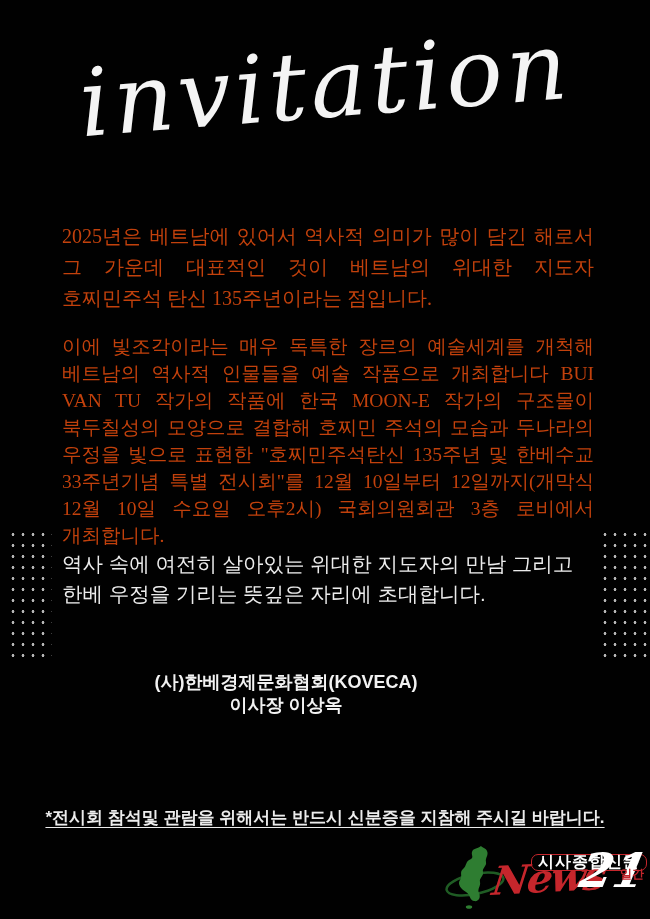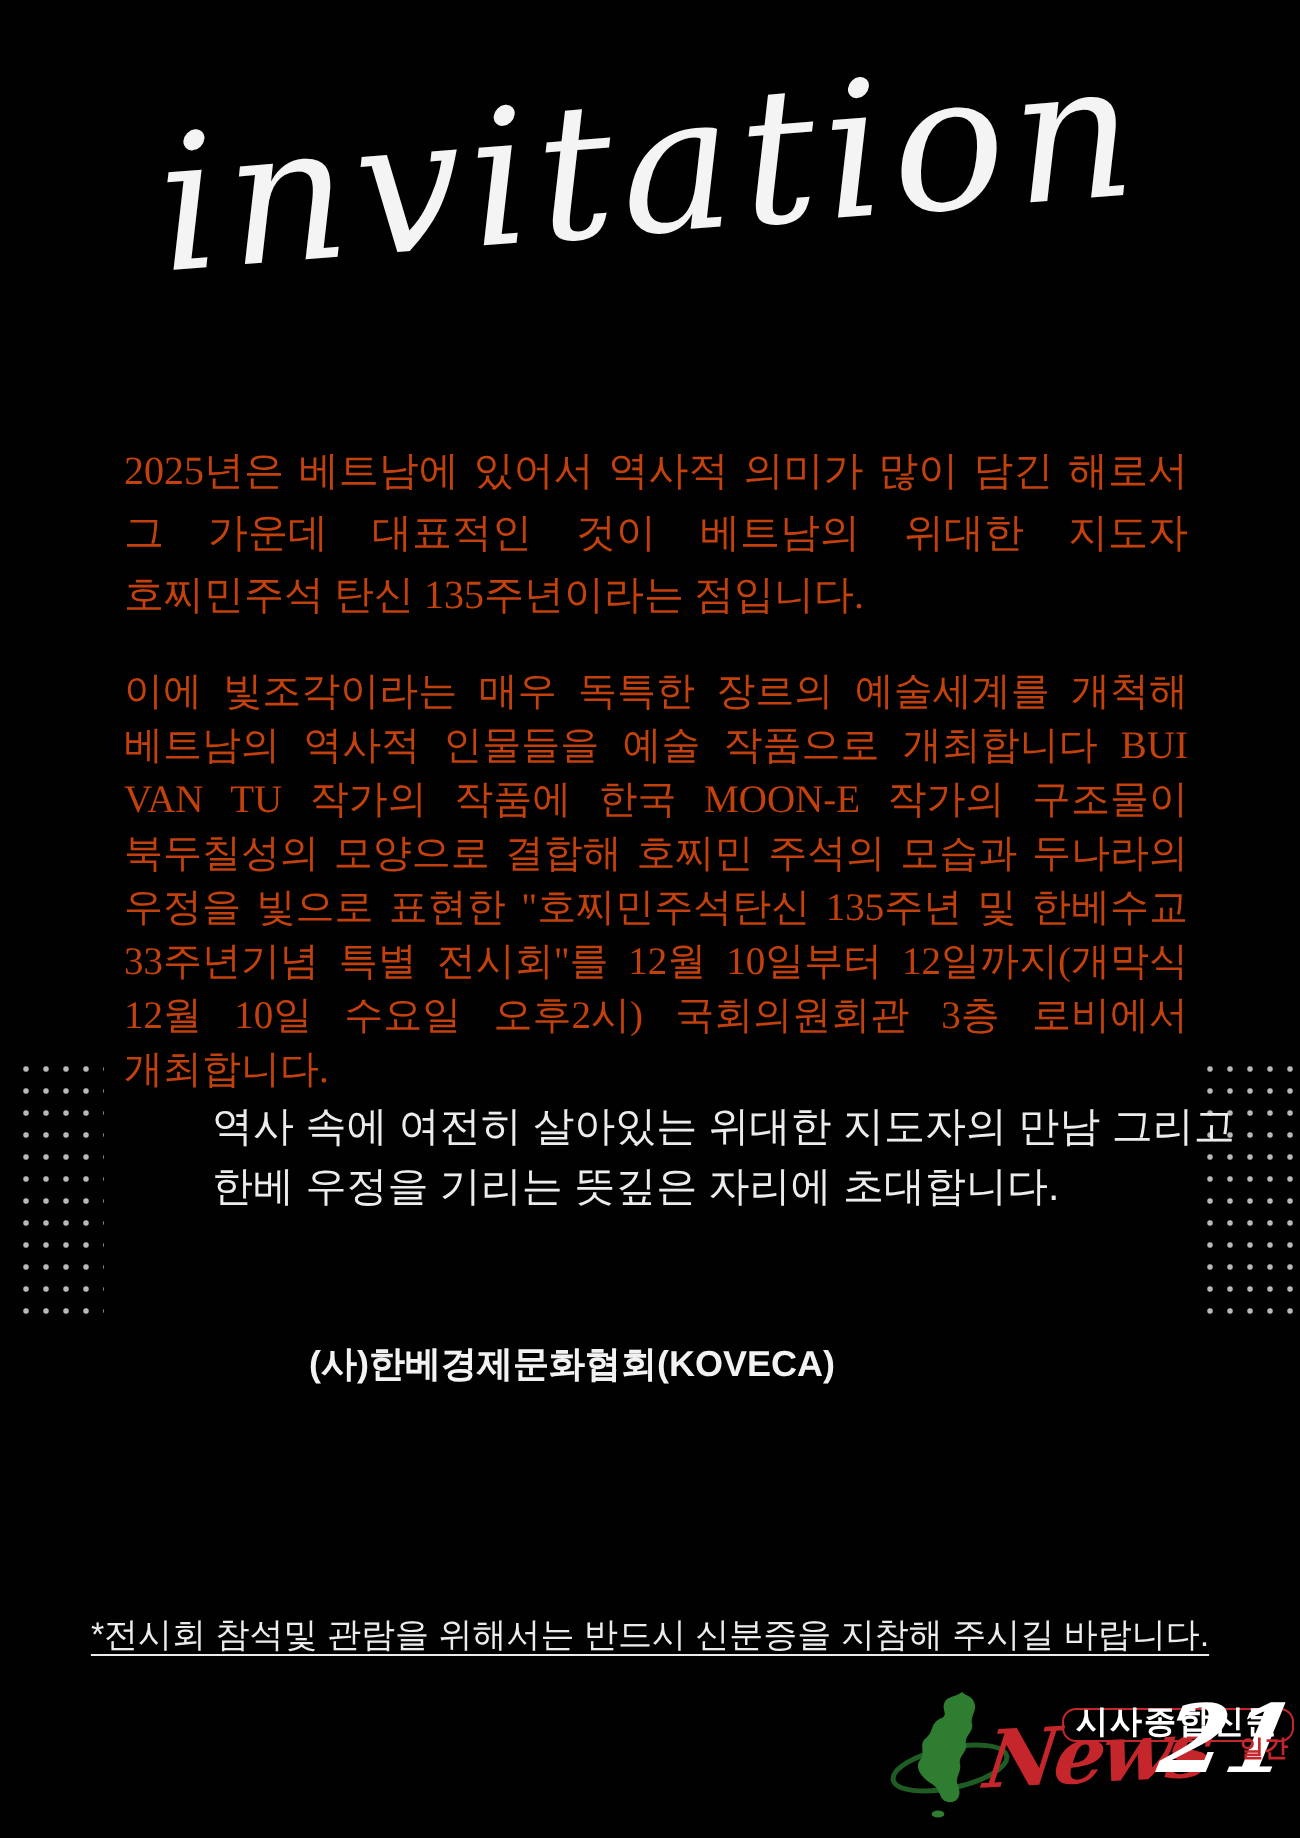--- a/index.html
+++ b/index.html
@@ -22,21 +22,21 @@
     white-space:nowrap;
   }
 
   .para {
     position:absolute; left:62px; width:532px;
     text-align:justify; color:#c2410c;
     word-break:keep-all; overflow-wrap:break-word;
   }
   .p1 { top:221px; font-size:20px;   line-height:31px; font-family:"Liberation Serif", serif; }
   .p2 { top:333px; font-size:19.5px; line-height:27px; font-family:"Liberation Serif", serif; }
-  .p3 { top:549px; font-size:20.5px; line-height:30px; font-family:"Liberation Sans", sans-serif; color:#ececec; text-align:left;margin-left:44px; }
+  .p3 { top:549px; font-size:20.5px; line-height:30px; font-family:"Liberation Sans", sans-serif; color:#ececec; text-align:left; }
 
   
   .dots {
     position:absolute;
     background-image:radial-gradient(circle, #b8b8b8 1.1px, rgba(0,0,0,0) 1.7px);
     background-size:10px 11px;
     background-position:2px 2px;
   }
   .dots-left  { left:6px;   top:527px; width:46px; height:130px; }
   .dots-right { left:598px; top:527px; width:52px; height:136px; }
@@ -44,21 +44,21 @@
   .signature {
     position:absolute; top:671px; left:0; width:572px;
     text-align:center; color:#f2f2f2;
     font-weight:bold; font-size:18px; line-height:23px;
     font-family:"Liberation Sans", sans-serif;
   }
 
   .footnote {
     position:absolute; top:806px; left:0; width:650px;
     text-align:center; color:#ececec;
-    font-weight:normal; font-size:17px;
+    font-weight:bold; font-size:17px;
     text-decoration:underline;
     text-underline-offset:4px;
     font-family:"Liberation Sans", sans-serif;
   }
 
   
   .logo { position:absolute; left:443px; top:842px; width:205px; height:76px; }
   .logo svg { position:absolute; left:2px; top:3px; }
   .badge {
     position:absolute; left:88px; top:12px;
@@ -96,20 +96,21 @@
 
   <div class="para p2">이에 빛조각이라는 매우 독특한 장르의 예술세계를 개척해 베트남의 역사적 인물들을 예술 작품으로 개최합니다 BUI VAN TU 작가의 작품에 한국 MOON-E 작가의 구조물이 북두칠성의 모양으로 결합해 호찌민 주석의 모습과 두나라의 우정을 빛으로 표현한 "호찌민주석탄신 135주년 및 한베수교 33주년기념 특별 전시회"를 12월 10일부터 12일까지(개막식 12월 10일 수요일 오후2시) 국회의원회관 3층 로비에서 개최합니다.</div>
 
   <div class="dots dots-left"></div>
   <div class="dots dots-right"></div>
 
   <div class="para p3">역사 속에 여전히 살아있는 위대한 지도자의 만남 그리고 한베 우정을 기리는 뜻깊은 자리에 초대합니다.</div>
 
   <div class="signature">
     <div>(사)한베경제문화협회(KOVECA)</div>
+    <div>이사장 이상옥</div>
   </div>
 
   <div class="footnote">*전시회 참석및 관람을 위해서는 반드시 신분증을 지참해 주시길 바랍니다.</div>
 
   <div class="logo">
     <svg width="64" height="68" viewBox="0 0 64 68">
       <ellipse cx="30" cy="39" rx="29" ry="10" fill="none" stroke="#1f5c24" stroke-width="2.5" transform="rotate(-12 30 39)"></ellipse>
       <path d="M36,1 C32,4 28,3 27,7 C26,10 29,12 26,14 C20,16 22,21 18,24
                C14,27 18,31 15,35 C12,39 16,44 21,47 C26,50 24,55 29,56
                C34,57 36,52 34,48 C32,44 36,41 35,37 C34,33 39,31 38,27

